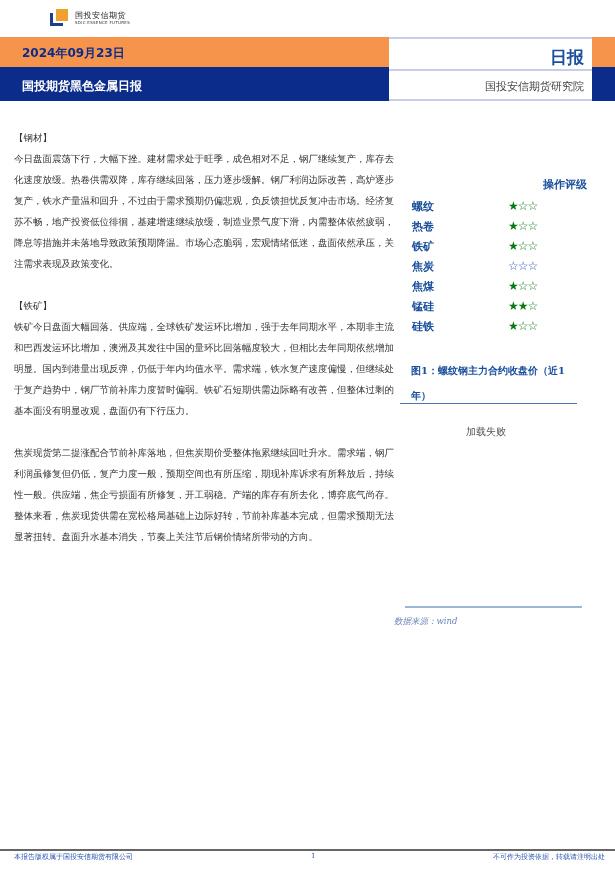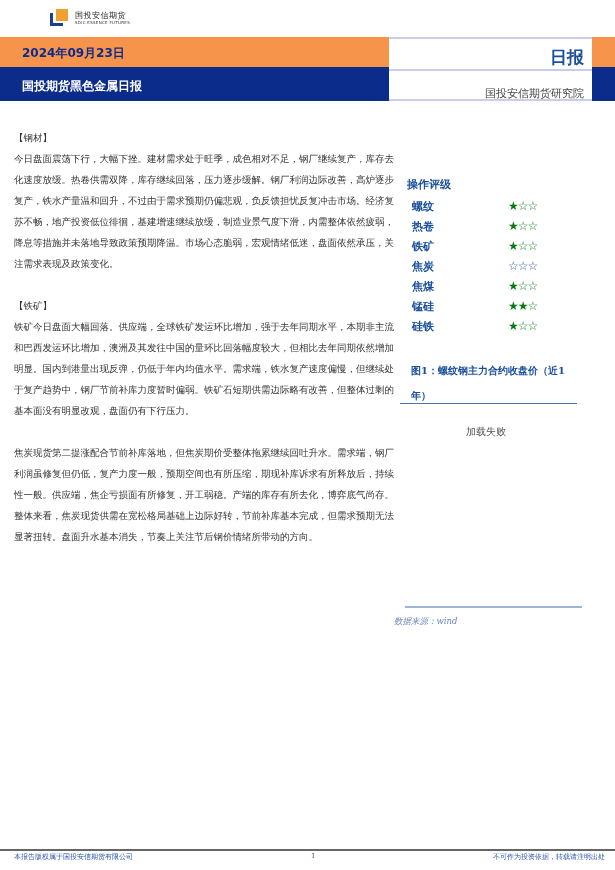--- a/index.html
+++ b/index.html
@@ -12,29 +12,29 @@
   .logo-cn { font-size: 8px; color: #222; letter-spacing: 0.5px; }
   .logo-en { font-size: 4px; color: #333; letter-spacing: 0.3px; margin-top: 1px; }
 
   .band-orange { position: absolute; left: 0; top: 37px; width: 615px; height: 30px; background: #f7944b; }
   .band-blue { position: absolute; left: 0; top: 67px; width: 615px; height: 34px; background: #0b2c8a; }
   .date { position: absolute; left: 22px; top: 45px; font-size: 12px; font-weight: bold; color: #0b2c8a; }
   .report-title { position: absolute; left: 22px; top: 78px; font-size: 12px; font-weight: bold; color: #ffffff; }
   .title-box { position: absolute; left: 389px; top: 37px; width: 203px; height: 64px; background: #ffffff; }
   .title-box .line { position: absolute; left: 0; width: 203px; height: 2px; background: #c9cde8; }
   .title-box .big { position: absolute; right: 8px; top: 9px; font-size: 17px; font-weight: bold; color: #1a4f9c; }
-  .title-box .sub { position: absolute; right: 8px; top: 42px; font-size: 11px; color: #444; margin-top: 7px; }
+  .title-box .sub { position: absolute; right: 8px; top: 42px; font-size: 11px; color: #444; }
 
   .main { position: absolute; left: 14px; top: 127px; width: 380px; font-size: 9.5px; color: #333; line-height: 21px; }
   .section { margin-bottom: 21px; }
   .section-head { color: #333; }
   .section-body { text-align: justify; }
 
   .side { position: absolute; left: 407px; top: 177px; width: 180px; }
-  .rating-title { font-family: "DejaVu Serif", serif; font-size: 11px; font-weight: bold; color: #1a4f9c; margin-bottom: 4px; }
+  .rating-title { font-family: "DejaVu Serif", serif; font-size: 11px; font-weight: bold; color: #1a4f9c; margin-bottom: 4px; text-align: right; }
   .rating-row { display: flex; align-items: center; height: 20px; }
   .rating-name { width: 96px; font-family: "DejaVu Serif", serif; font-size: 11px; font-weight: bold; color: #1a4f9c; padding-left: 5px; }
   .stars { font-size: 12px; letter-spacing: -1px; }
   .star-full { color: #0a7a14; }
   .star-empty-green { color: #0a7a14; }
   .star-empty-blue { color: #2a55b0; }
 
   .fig-title { position: absolute; left: 411px; top: 358px; width: 165px; font-family: "DejaVu Serif", serif; font-size: 10px; font-weight: bold; color: #1a4f9c; line-height: 25px; }
   .fig-rule { position: absolute; left: 400px; top: 403px; width: 177px; height: 1px; background: #4a73b0; }
   .fig-placeholder { position: absolute; left: 466px; top: 425px; font-size: 10px; color: #555; font-family: "DejaVu Serif", serif; }

